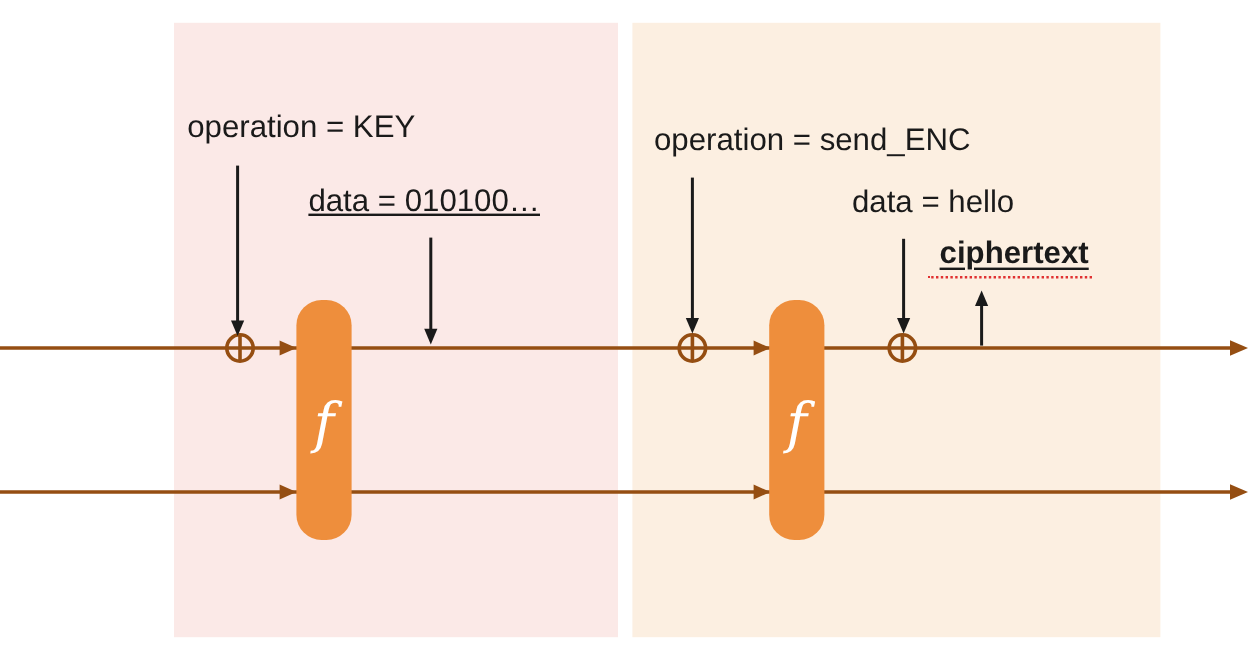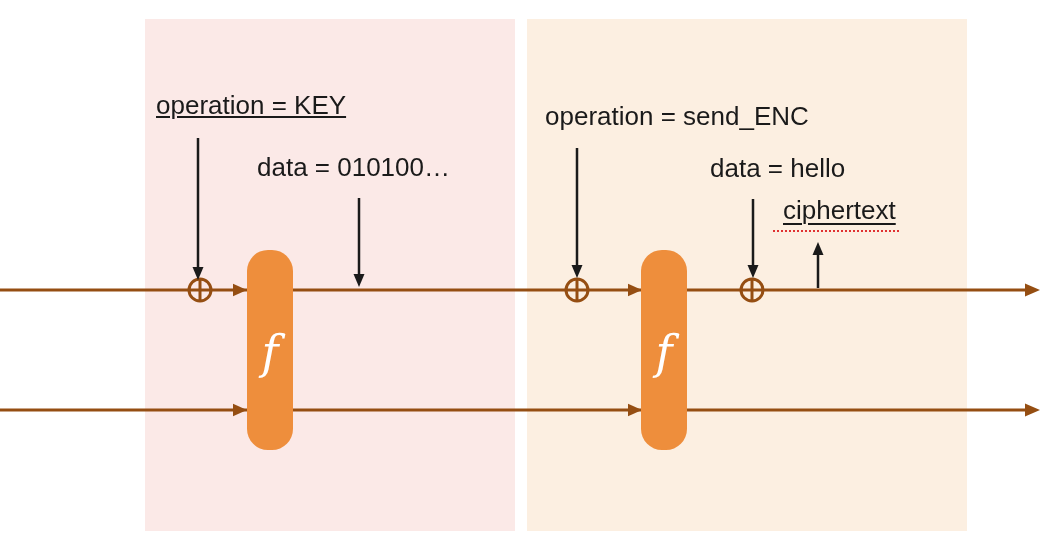--- a/index.html
+++ b/index.html
@@ -36,33 +36,34 @@
   .barrow      { stroke: var(--ink); stroke-width: 2.5; }
   .bhead       { fill: var(--ink); }
 
   .lbl {
     position: absolute;
     font-size: 26px;
     line-height: 32px;
     color: var(--ink);
     white-space: nowrap;
   }
-  .lbl-operation-key      { left: 156px; top: 89px; text-decoration: underline; }
-  .lbl-data-bits          { left: 257px; top: 151px; }
+  .lbl-operation-key      { left: 156px; top: 89px; }
+  .lbl-data-bits          { left: 257px; top: 151px; text-decoration: underline; }
   .lbl-operation-send-enc { left: 545px; top: 100px; }
   .lbl-data-hello         { left: 710px; top: 152px; text-align: center; }
   .lbl-ciphertext         { left: 783px; top: 194px; }
   .spellcheck {
     display: inline-block;
     text-decoration: underline;
     text-decoration-thickness: 2px;
     text-underline-offset: 4px;
     border-bottom: 2px dotted var(--spellcheck);
     padding: 0 3px 4px 10px;
     margin-left: -10px;
+    font-weight: bold;
   }
 </style>
 </head>
 <body>
 
 <div class="stage">
 
   <svg width="1048" height="554" viewBox="0 0 1048 554">
 
     <rect class="panel-left" x="145" y="19" width="370" height="512"></rect>

